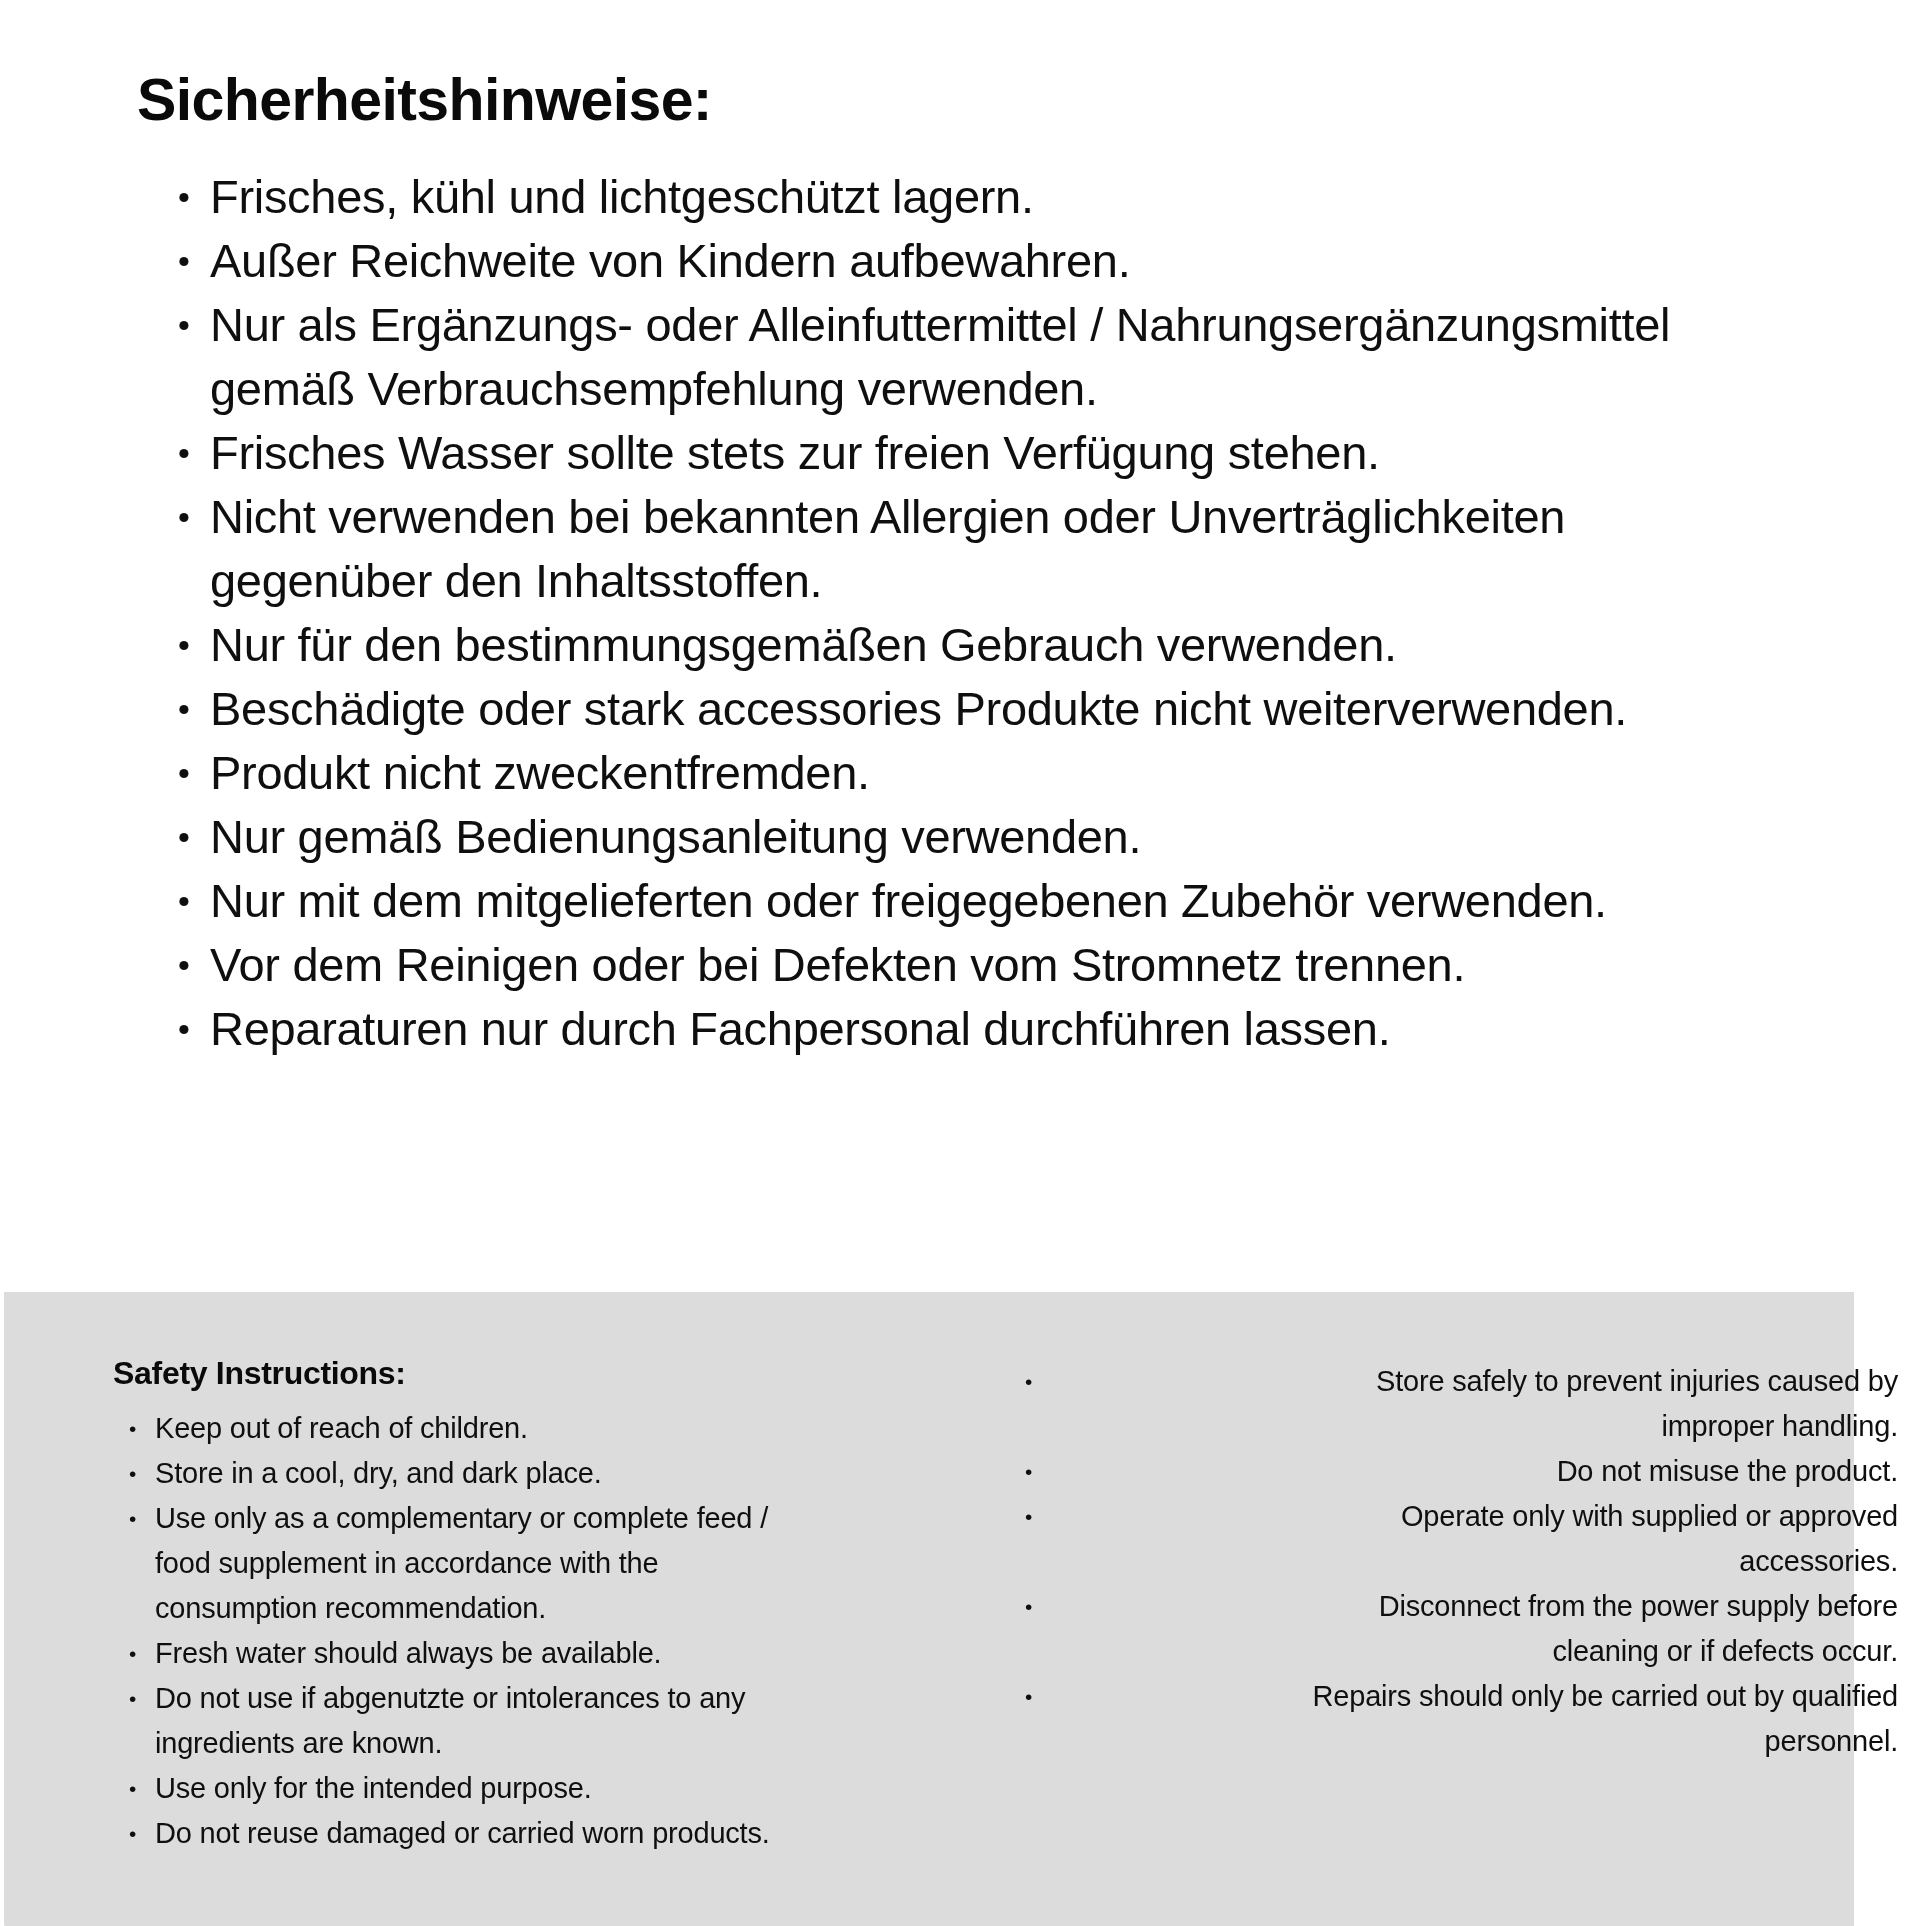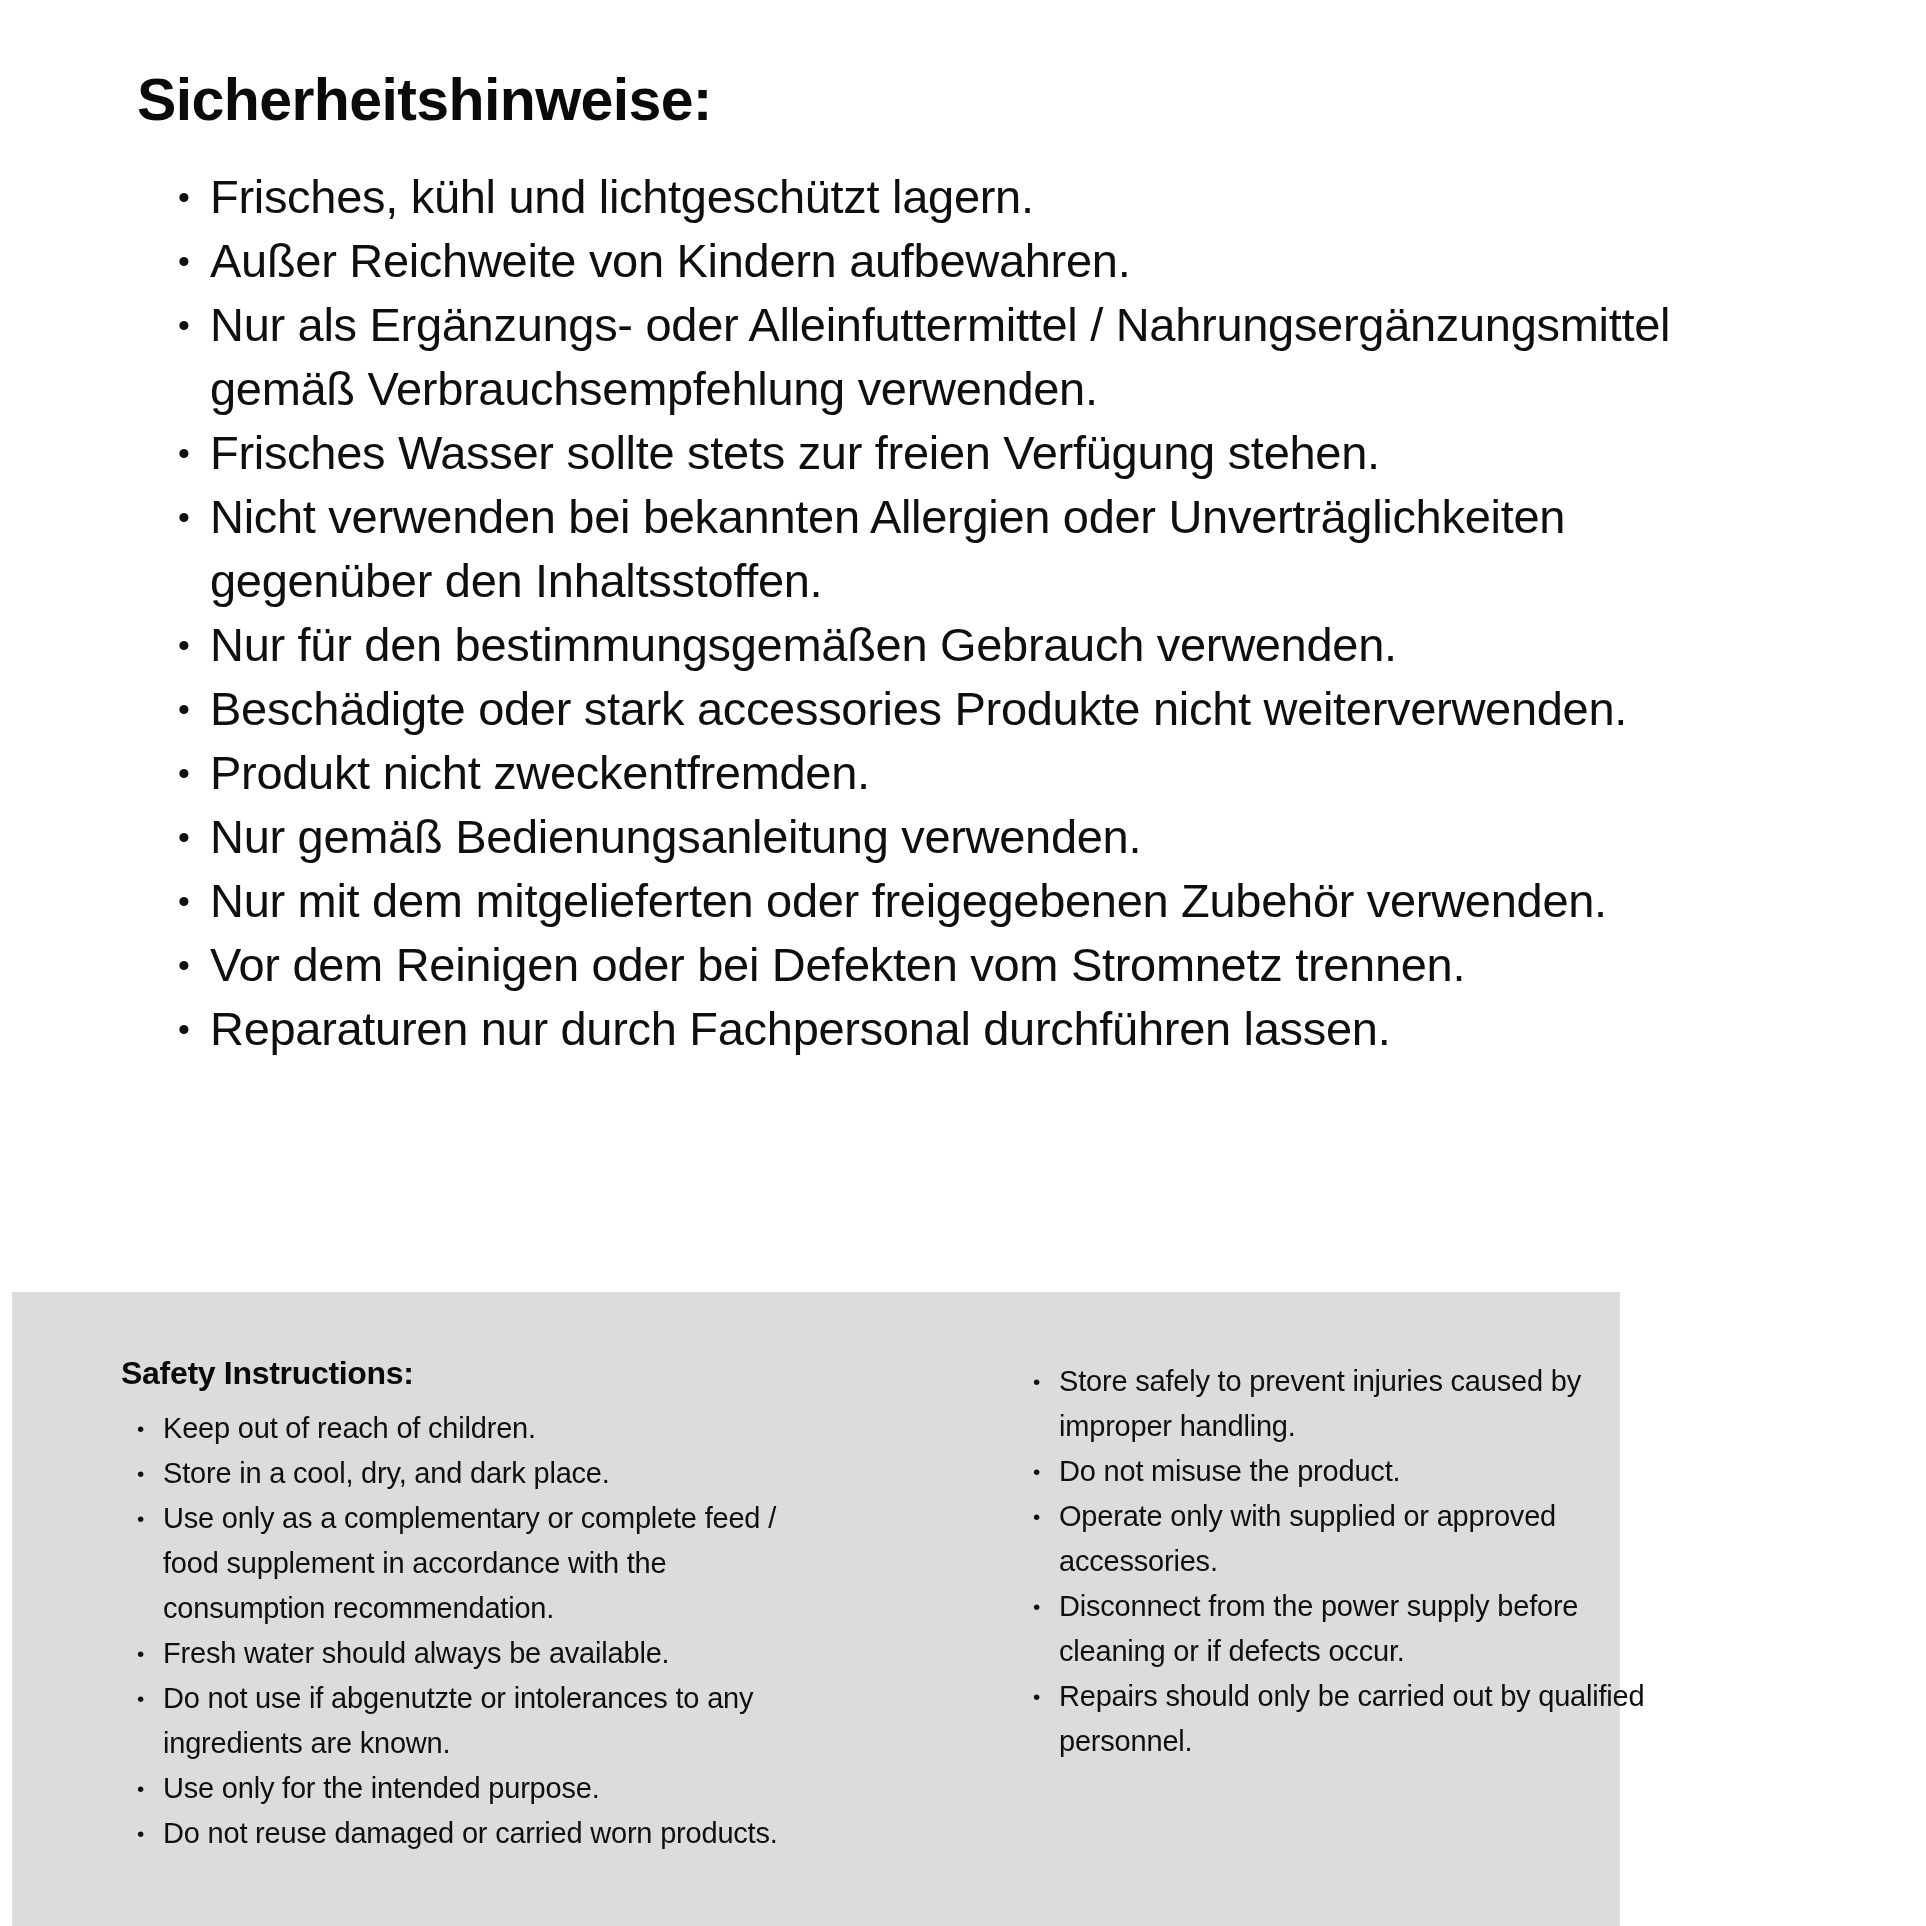--- a/index.html
+++ b/index.html
@@ -55,32 +55,32 @@
     position: absolute;
     left: 0;
     top: 0;
     line-height: 64px;
     font-size: 0.72em;
   }
 
   
   .en {
     position: absolute;
-    left: 12px;
+    left: 4px;
     top: 1292px;
-    width: 1608px;
+    width: 1850px;
     height: 634px;
     background: #dcdcdc;
   }
   .en .col {
     position: absolute;
     top: 0;
   }
   .en .col-left  { left: 109px;  width: 899px; }
-  .en .col-right { left: 1021px; width: 873px; }
+  .en .col-right { left: 1021px; width: 873px; text-align: right; }
   .en h2 {
     margin: 63px 0 0 0;
     font-size: 32px;
     line-height: 1.15;
     font-weight: 700;
     letter-spacing: -0.3px;
     color: #0a0a0a;
   }
   .en ul {
     list-style: none;

